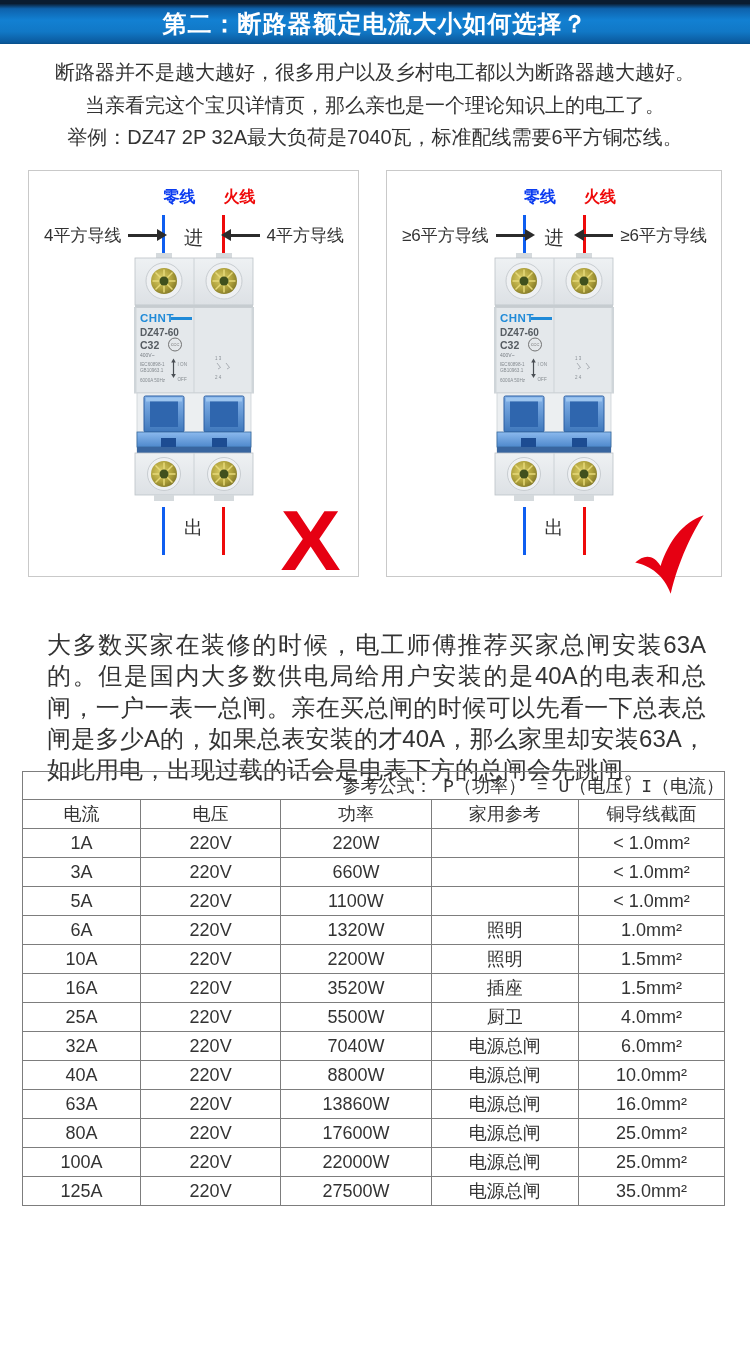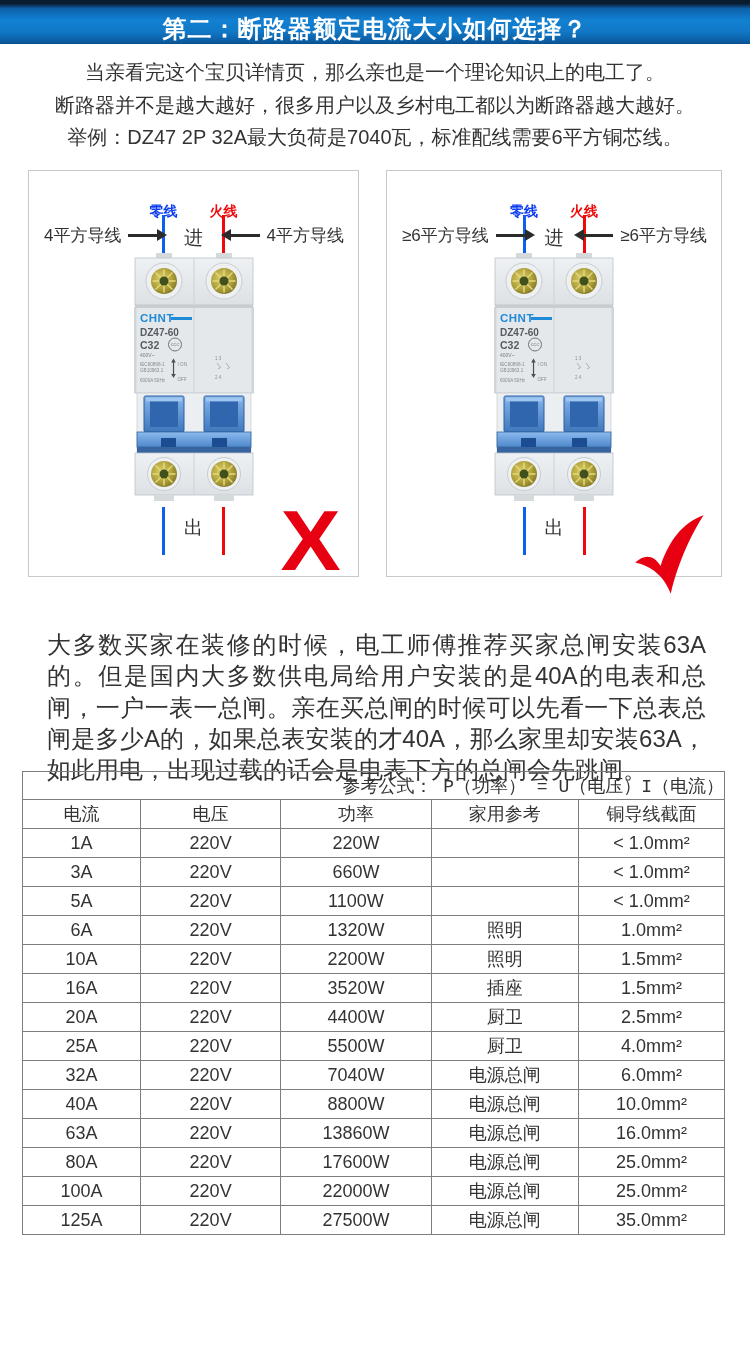--- a/index.html
+++ b/index.html
@@ -4,33 +4,33 @@
 <style>
   * { margin:0; padding:0; box-sizing:border-box; }
   html,body { background:#fff; }
   body { font-family:"Liberation Sans","DejaVu Sans",sans-serif; }
   .page { position:relative; width:750px; height:1345px; background:#fff; overflow:hidden; margin:0 auto; }
 
   
   .banner { position:absolute; left:0; top:0; width:750px; height:44px;
     background:linear-gradient(180deg,#0a1c30 0%,#0a1c30 8%,#0e62ac 20%,#1280d2 46%,#1178c6 72%,#0b5a9e 96%,#084e88 100%);
     display:flex; align-items:center; justify-content:center; }
-  .banner h1 { color:#fff; font-size:24px; font-weight:bold; letter-spacing:1px; padding-top:13px; }
+  .banner h1 { color:#fff; font-size:24px; font-weight:bold; letter-spacing:1px; padding-top:3px; }
 
   
   .intro { position:absolute; top:56px; left:0; width:750px; text-align:center;
     font-size:20px; line-height:32.5px; color:#333; }
 
   
   .diagram-box { position:absolute; top:170px; height:407px; border:1px solid #c9c9c9; background:#fff; }
   .diagram-box.left { left:28px; width:331px; }
   .diagram-box.right { left:386px; width:336px; }
 
-  .wire-label { position:absolute; top:32px; width:64px; margin-left:-32px; text-align:center;
-    font-size:14px; font-weight:bold; }
+  .wire-label { position:absolute; top:16px; width:64px; margin-left:-32px; text-align:right;
+    font-size:16px; font-weight:bold; }
   .wire-label.neutral { left:calc(50% - 30px); color:#0b3cf0; }
   .wire-label.live { left:calc(50% + 30px); color:#ee0a0a;font-family:Liberation Mono, monospace; }
 
   .wire { position:absolute; width:3px; }
   .wire.blue { background:#0e5ef0; left:calc(50% - 31.5px); }
   .wire.red  { background:#ee0a0a; left:calc(50% + 28.5px); }
   .wire.top { top:44px; height:38px; }
   .wire.bottom { top:336px; height:48px; }
 
   .in-label, .out-label { position:absolute; left:calc(50% - 16px); width:32px; text-align:center;
@@ -82,22 +82,22 @@
 </head>
 <body>
 
 <div class="page">
 
   <header class="banner">
     <h1>第二：断路器额定电流大小如何选择？</h1>
   </header>
 
   <div class="intro">
+    <p>断路器并不是越大越好，很多用户以及乡村电工都以为断路器越大越好。</p>
     <p>当亲看完这个宝贝详情页，那么亲也是一个理论知识上的电工了。</p>
-    <p>断路器并不是越大越好，很多用户以及乡村电工都以为断路器越大越好。</p>
     <p>举例：DZ47 2P 32A最大负荷是7040瓦，标准配线需要6平方铜芯线。</p>
   </div>
 
   <div class="diagram-box left">
     <div class="wire-label neutral">零线</div>
     <div class="wire-label live">火线</div>
     <div class="wire blue top"></div>
     <div class="wire red top"></div>
     <div class="in-label">进</div>
     <div class="side-note ln">
@@ -393,27 +393,20 @@
           <td>1.5mm²</td>
         </tr>
         <tr>
           <td>16A</td>
           <td>220V</td>
           <td>3520W</td>
           <td>插座</td>
           <td>1.5mm²</td>
         </tr>
         <tr>
-          <td>20A</td>
-          <td>220V</td>
-          <td>4400W</td>
-          <td>厨卫</td>
-          <td>2.5mm²</td>
-        </tr>
-        <tr>
           <td>25A</td>
           <td>220V</td>
           <td>5500W</td>
           <td>厨卫</td>
           <td>4.0mm²</td>
         </tr>
         <tr>
           <td>32A</td>
           <td>220V</td>
           <td>7040W</td>

